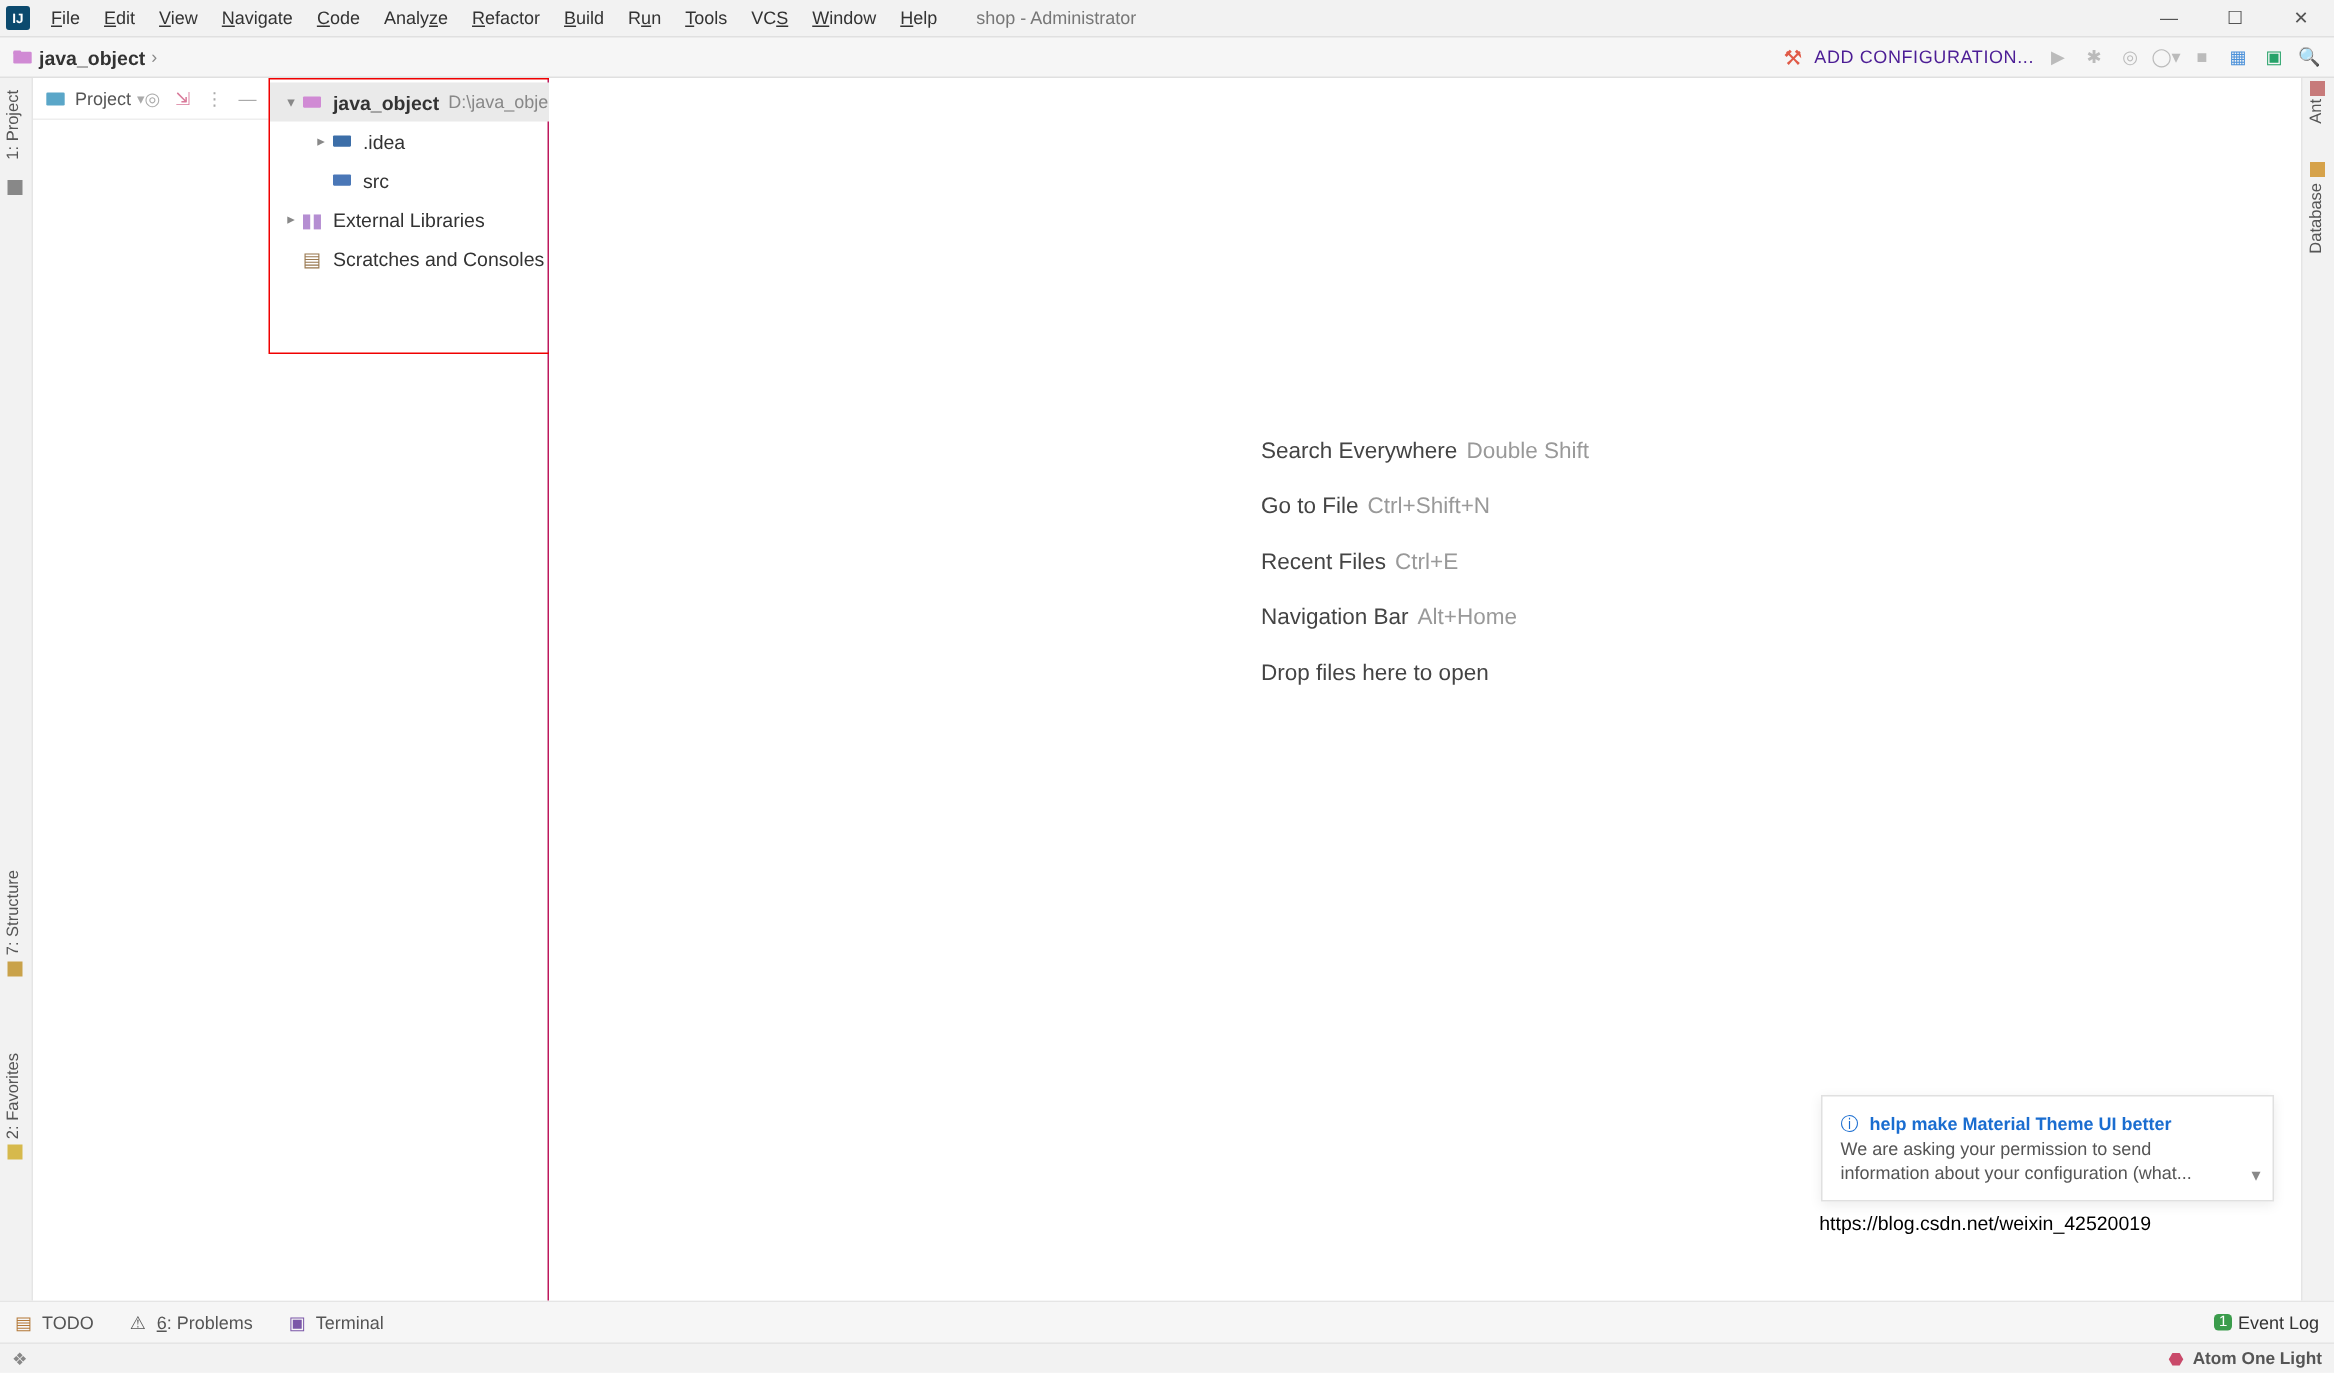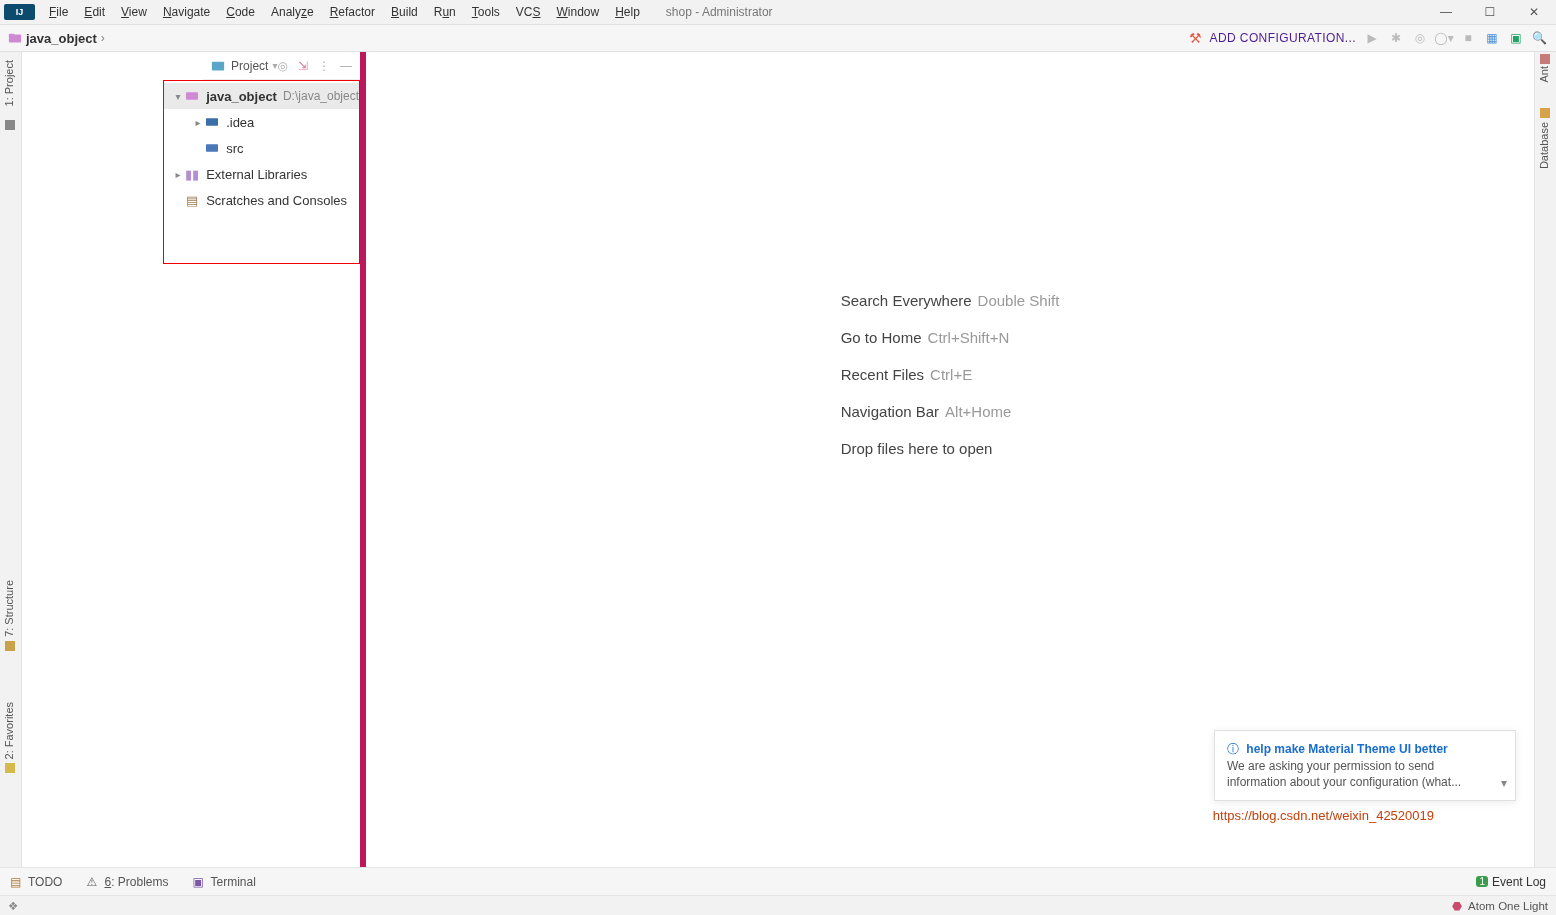--- a/index.html
+++ b/index.html
@@ -1,18 +1,18 @@
 <!DOCTYPE html>
 <html><head>
 <meta charset="utf-8">
 <style>
 * { margin: 0; padding: 0; box-sizing: border-box; font-family: "Segoe UI", Arial, sans-serif; }
 html, body { width: 1556px; height: 915px; overflow: hidden; background: #f2f2f2; font-size: 12px; color: #333; }
 .menubar { height: 24px; background: #f2f2f2; display: flex; align-items: center; padding-left: 4px; }
-.app-icon { width: 31px; height: 16px; background: #0c4a6e; color: #fff; font-size: 9px; display: flex; align-items: center; justify-content: center; margin-right: 6px; border-radius: 2px; font-weight: bold; }
+.app-icon { width: 16px; height: 16px; background: #0c4a6e; color: #fff; font-size: 9px; display: flex; align-items: center; justify-content: center; margin-right: 6px; border-radius: 2px; font-weight: bold; }
 .menu-item { padding: 2px 8px; font-size: 12px; color: #333; cursor: default; }
 .menu-item .u { text-decoration: underline; }
 .title-txt { margin-left: 18px; color: #777; font-size: 12px; }
 .win-controls { position: absolute; right: 0; top: 0; display: flex; }
 .win-btn { width: 44px; height: 24px; display: flex; align-items: center; justify-content: center; color: #555; }
 .navbar { height: 28px; border-top: 1px solid #e0e0e0; border-bottom: 1px solid #e0e0e0; display: flex; align-items: center; padding: 0 8px; background: #f6f6f6; }
 .bc-icon { width: 14px; height: 14px; margin-right: 4px; }
 .bc-item { font-weight: bold; font-size: 13px; }
 .bc-sep { margin-left: 4px; color: #888; }
 .nav-right { margin-left: auto; display: flex; align-items: center; gap: 8px; }
@@ -21,21 +21,21 @@
 .tb-icon { width: 16px; height: 16px; display: flex; align-items: center; justify-content: center; color: #bbb; }
 .tb-icon.green { color: #26a269; }
 .tb-icon.blue { color: #4a90d9; }
 .body-row { display: flex; height: calc(915px - 24px - 28px - 28px - 20px); }
 .left-gutter { width: 22px; background: #f2f2f2; border-right: 1px solid #e5e5e5; position: relative; }
 .gutter-tab { writing-mode: vertical-rl; transform: rotate(180deg); font-size: 11px; color: #555; position: absolute; left: 3px; }
 .gt1 { top: 8px; }
 .gt-sq { position: absolute; width: 10px; height: 10px; left: 5px; }
 .gt2 { bottom: 230px; }
 .gt3 { bottom: 108px; }
-.project-panel { width: 344px; background: #fff; border-right: 6px solid #be185d; display: flex; flex-direction: column; align-items: flex-end; }
+.project-panel { width: 344px; background: #fff; border-right: 1px solid #be185d; display: flex; flex-direction: row; }
 .panel-header { height: 28px; display: flex; align-items: center; padding: 0 8px; border-bottom: 1px solid #eee; }
 .ph-icon { width: 14px; height: 14px; margin-right: 6px; }
 .ph-title { color: #555; }
 .ph-chev { margin-left: 4px; color: #aaa; font-size: 10px; }
 .ph-right { margin-left: auto; display: flex; gap: 10px; color: #aaa; align-items: center; }
 .tree { font-size: 13px; border: 1px solid #f00000; margin: 0; padding-top: 2px; flex: 0 0 auto; height: 184px; }
 .tree-row { display: flex; align-items: center; height: 26px; padding-left: 8px; }
 .tree-row.sel { background: #eaeaea; }
 .tw { width: 12px; text-align: center; color: #888; font-size: 10px; }
 .ic { width: 16px; height: 14px; margin-right: 6px; display: inline-flex; align-items: center; justify-content: center; }
@@ -51,21 +51,21 @@
 .notif-info { position: absolute; left: -2px; top: 10px; color: #1a6dd0; }
 .notif-chev { position: absolute; right: 8px; bottom: 10px; color: #888; }
 .tool-strip { height: 28px; border-top: 1px solid #e5e5e5; display: flex; align-items: center; padding: 0 10px; background: #f6f6f6; font-size: 12px; }
 .ts-item { display: flex; align-items: center; margin-right: 24px; color: #555; }
 .ts-item .ic2 { width: 14px; height: 14px; margin-right: 4px; }
 .ts-right { margin-left: auto; display: flex; align-items: center; }
 .badge { background: #3b9c4c; color: #fff; font-size: 10px; border-radius: 3px; padding: 0 3px; margin-right: 4px; }
 .statusbar { height: 20px; background: #f2f2f2; border-top: 1px solid #e5e5e5; display: flex; align-items: center; padding: 0 8px; font-size: 11.5px; color: #555; }
 .sb-icon { width: 14px; height: 14px; margin-right: 6px; }
 .sb-right { margin-left: auto; display: flex; align-items: center; gap: 6px; }
-.wm { position: absolute; right: 100px; bottom: 44px; color: #c2410c; font-size: 13px; pointer-events: none; }
+.wm { position: absolute; right: 100px; bottom: 44px; color: #000000; font-size: 13px; pointer-events: none; }
 </style>
 </head>
 <body>
 
 <div class="menubar">
   <div class="app-icon">IJ</div>
   <div class="menu-item"><span class="u">F</span>ile</div>
   <div class="menu-item"><span class="u">E</span>dit</div>
   <div class="menu-item"><span class="u">V</span>iew</div>
   <div class="menu-item"><span class="u">N</span>avigate</div>
@@ -168,21 +168,21 @@
       <div class="tree-row" style="padding-left:20px">
         <span class="ic" style="color:#9a7a52">▤</span>
         <span>Scratches and Consoles</span>
       </div>
     </div>
   </div>
 
   <div class="editor">
     <div class="placeholder">
       <div class="ph-line"><span>Search Everywhere</span><span class="k">Double Shift</span></div>
-      <div class="ph-line"><span>Go to Home</span><span class="k">Ctrl+Shift+N</span></div>
+      <div class="ph-line"><span>Go to File</span><span class="k">Ctrl+Shift+N</span></div>
       <div class="ph-line"><span>Recent Files</span><span class="k">Ctrl+E</span></div>
       <div class="ph-line"><span>Navigation Bar</span><span class="k">Alt+Home</span></div>
       <div class="ph-line"><span>Drop files here to open</span></div>
     </div>
     <div class="wm">https://blog.csdn.net/weixin_42520019</div>
 
     <div class="notif">
       <span class="notif-info" style="position:static;margin-right:4px">ⓘ</span>
       <span class="notif-title">help make Material Theme UI better</span>
       <div class="notif-body">We are asking your permission to send information about your configuration (what...</div>
@@ -214,15 +214,15 @@
   <div class="ts-right">
     <span class="badge">1</span>
     <span>Event Log</span>
   </div>
 </div>
 
 <div class="statusbar">
   <span class="sb-icon" style="color:#888">❖</span>
   <div class="sb-right">
     <span style="color:#c94a6a">⬣</span>
-    <span style="font-weight:400">Atom One Light</span>
+    <span style="font-weight:700">Atom One Light</span>
   </div>
 </div>
 
 </body></html>

